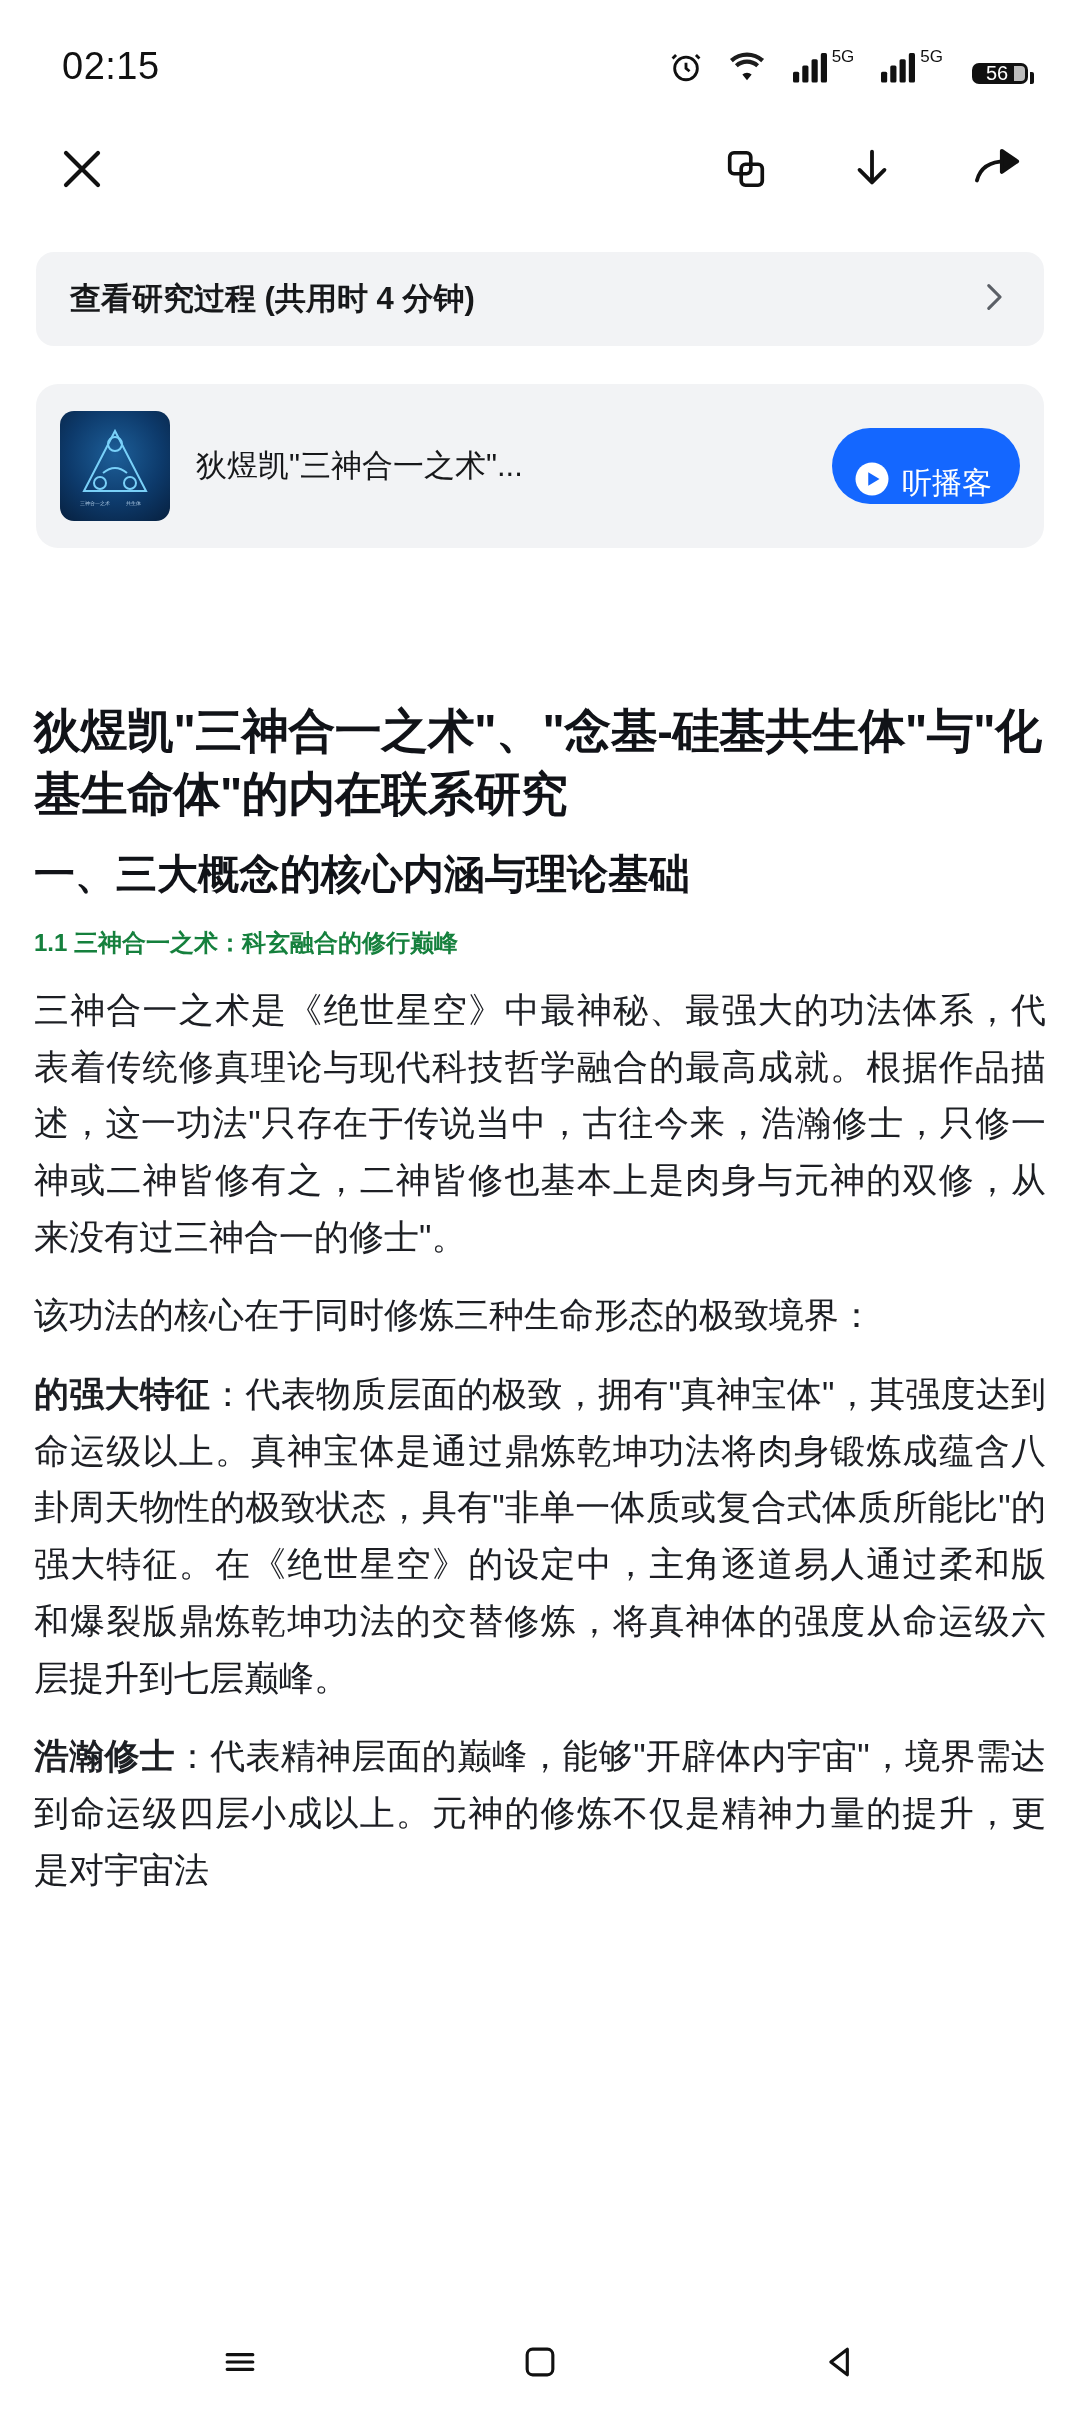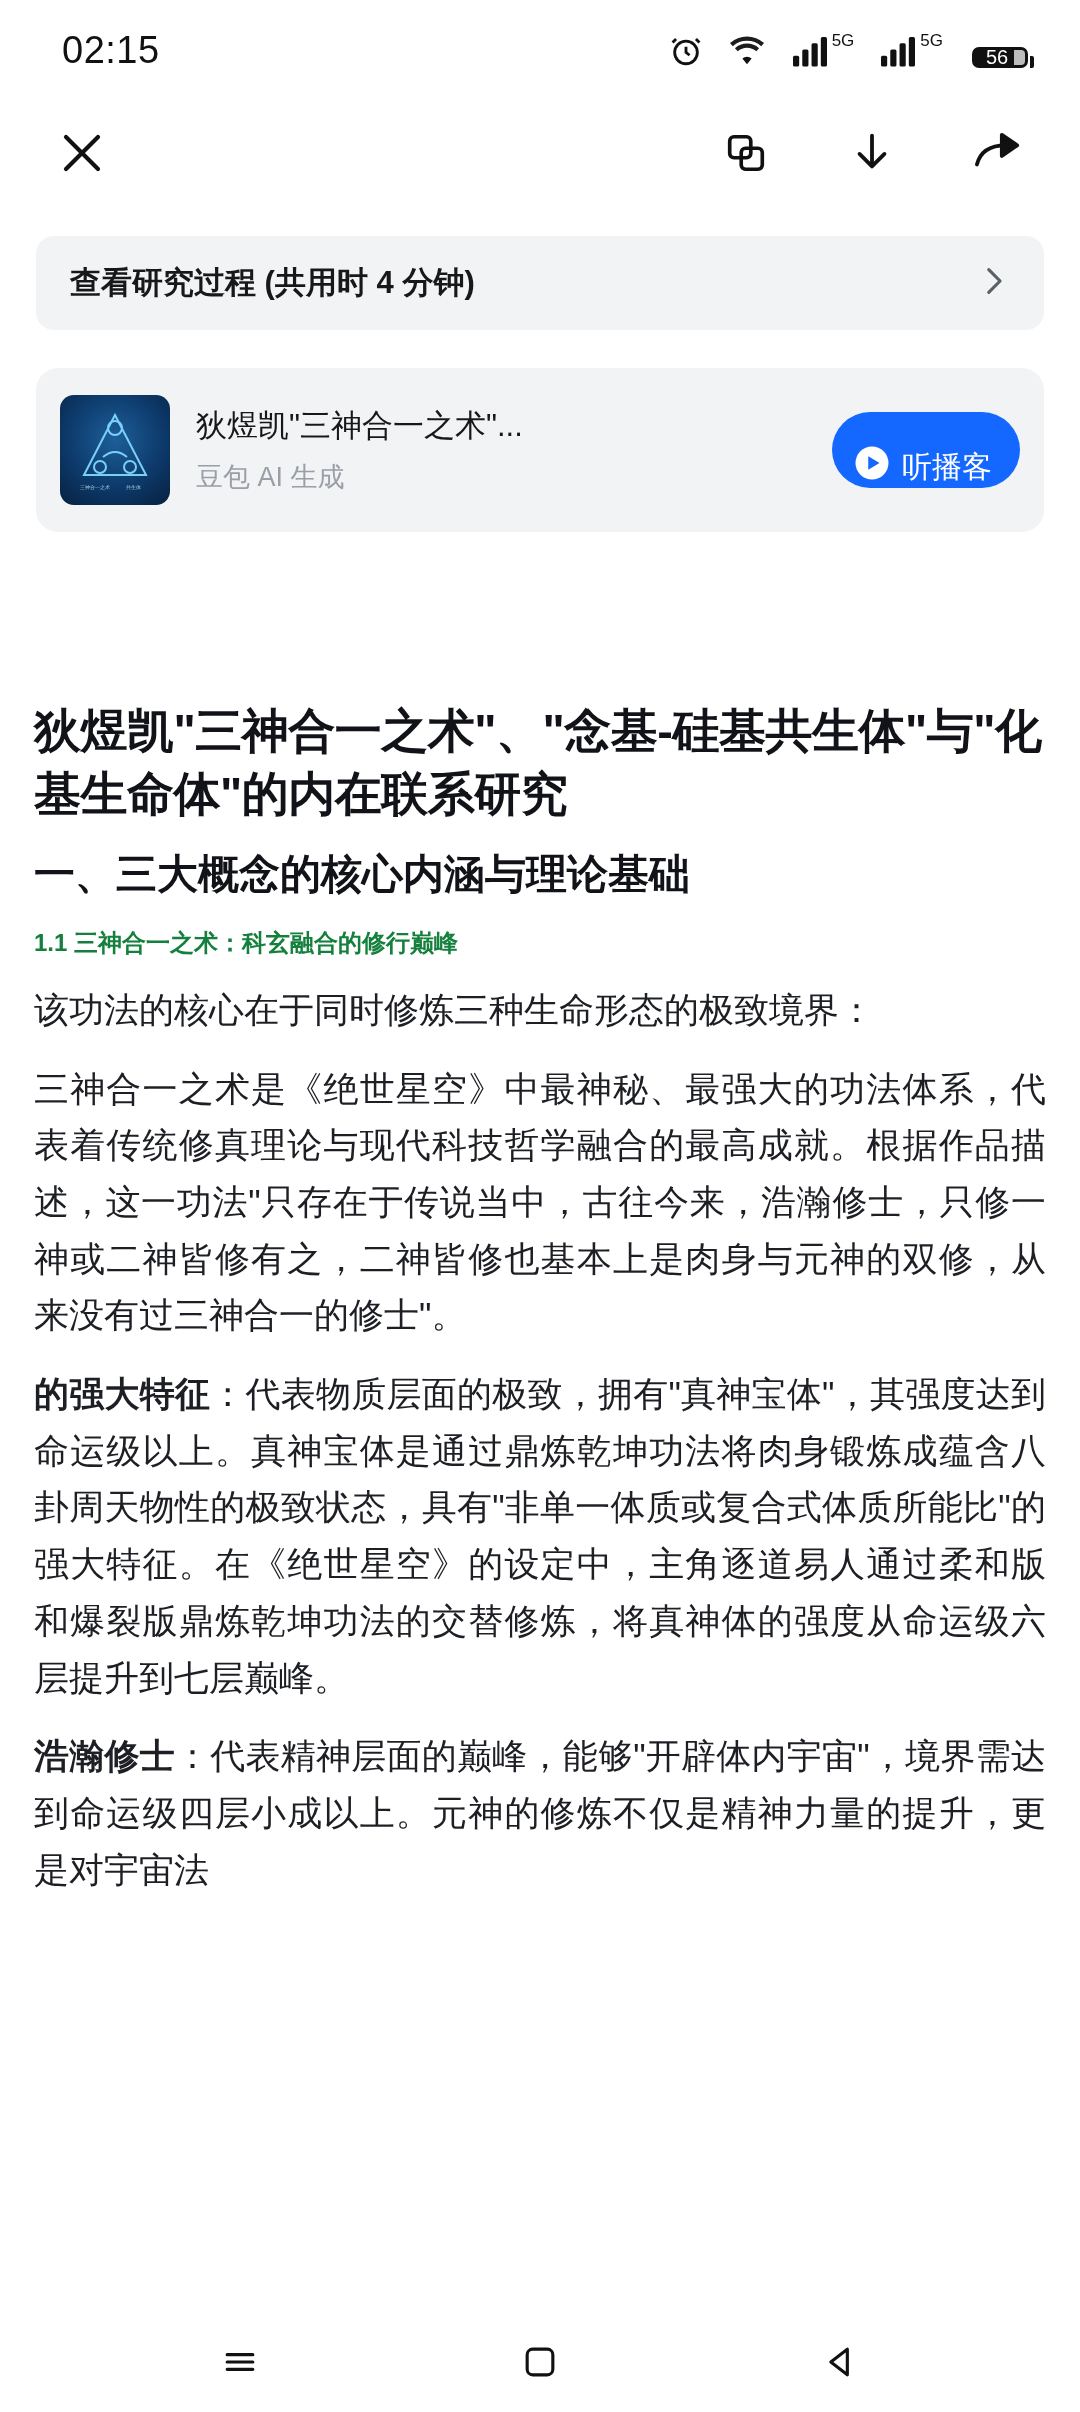--- a/index.html
+++ b/index.html
@@ -12,20 +12,21 @@
   }
   body { position: relative; }
 
   
   .statusbar {
     height: 100px;
     display: flex;
     align-items: center;
     justify-content: space-between;
     padding: 0 52px 0 62px;
+    margin-top: 16px;
   }
   .status-time {
     font-size: 38px;
     color: #111;
     letter-spacing: 0.5px;
   }
   .status-icons {
     display: flex;
     align-items: flex-end;
     gap: 25px;
@@ -311,40 +312,39 @@
         <circle cx="70" cy="72" r="6"></circle>
       </g>
       <g fill="#cfe9ff" font-size="5" font-family="sans-serif" opacity="0.8">
         <text x="20" y="94">三神合一之术</text>
         <text x="66" y="94">共生体</text>
       </g>
     </svg>
   </div>
   <div class="pc-texts">
     <div class="pc-title">狄煜凯"三神合一之术"...</div>
-    <div class="pc-sub">豆包 AI 生成</div>
   </div>
   <div class="listen-btn">
     <span>
       <svg width="36" height="36" viewBox="0 0 24 24">
         <circle cx="12" cy="12" r="11" fill="#fff"></circle>
         <path d="M9.5 7.5 L17 12 L9.5 16.5 Z" fill="#1467ff"></path>
       </svg>
     </span>
     <span>听播客</span>
   </div>
 </div>
 
 <div class="content-clip">
   <div class="article">
     <h1 class="doc-title">狄煜凯"三神合一之术"、"念基-硅基共生体"与"化基生命体"的内在联系研究</h1>
     <h2 class="sec-title">一、三大概念的核心内涵与理论基础</h2>
     <h3 class="sub-title">1.1 三神合一之术：科玄融合的修行巅峰</h3>
+    <p class="para">三神合一之术是《绝世星空》中最神秘、最强大的功法体系，代表着传统修真理论与现代科技哲学融合的最高成就。根据作品描述，这一功法"只存在于传说当中，古往今来，浩瀚修士，只修一神或二神皆修有之，二神皆修也基本上是肉身与元神的双修，从来没有过三神合一的修士"。</p>
     <p class="para">该功法的核心在于同时修炼三种生命形态的极致境界：</p>
-    <p class="para">三神合一之术是《绝世星空》中最神秘、最强大的功法体系，代表着传统修真理论与现代科技哲学融合的最高成就。根据作品描述，这一功法"只存在于传说当中，古往今来，浩瀚修士，只修一神或二神皆修有之，二神皆修也基本上是肉身与元神的双修，从来没有过三神合一的修士"。</p>
     <p class="para">
       <b>的强大特征</b><span>：代表物质层面的极致，拥有"真神宝体"，其强度达到命运级以上。真神宝体是通过鼎炼乾坤功法将肉身锻炼成蕴含八卦周天物性的极致状态，具有"非单一体质或复合式体质所能比"的强大特征。在《绝世星空》的设定中，主角逐道易人通过柔和版和爆裂版鼎炼乾坤功法的交替修炼，将真神体的强度从命运级六层提升到七层巅峰。</span>
     </p>
     <p class="para">
       <b>浩瀚修士</b><span>：代表精神层面的巅峰，能够"开辟体内宇宙"，境界需达到命运级四层小成以上。元神的修炼不仅是精神力量的提升，更是对宇宙法</span>
     </p>
   </div>
 </div>
 <div class="fade"></div>
 

